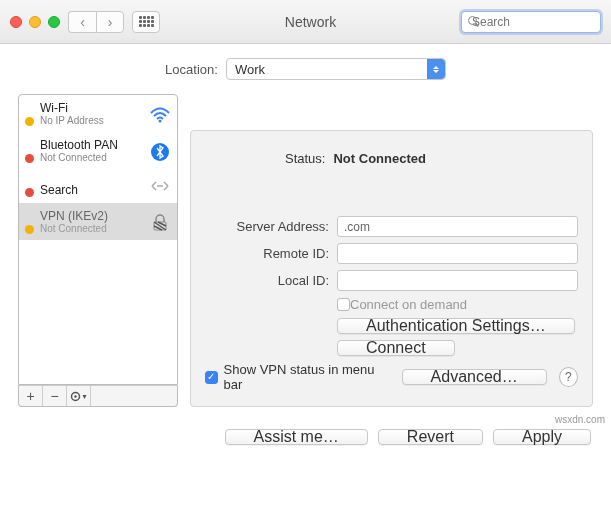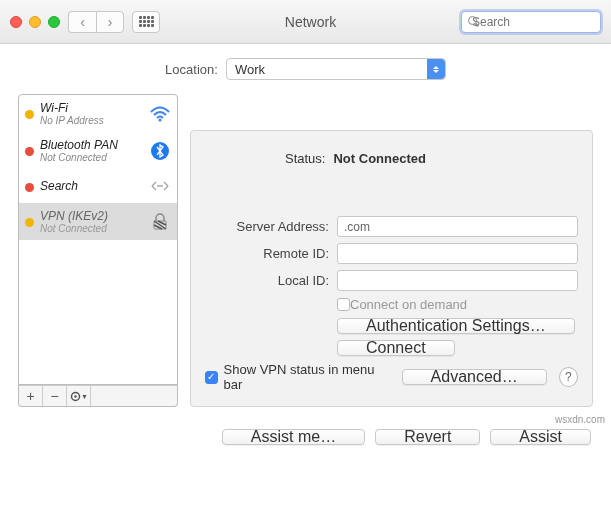--- a/index.html
+++ b/index.html
@@ -27,21 +27,21 @@
 .locationrow { display: flex; align-items: center; justify-content: center; padding: 14px 18px; gap: 8px; }
 .locationrow .lbl { color: #555; }
 .select { width: 220px; height: 22px; border: 1px solid #c8c8c8; border-radius: 4px; background: #fff; display: flex; align-items: center; padding-left: 8px; position: relative; }
 .select .arrows { position:absolute; right:0; top:0; width:18px; height:100%; background:#4a90f2; border-radius:0 4px 4px 0; display:flex; flex-direction:column; align-items:center; justify-content:center; }
 .select .arrows::before { content:""; border-left:3px solid transparent; border-right:3px solid transparent; border-bottom:3px solid #fff; margin-bottom:1px;}
 .select .arrows::after { content:""; border-left:3px solid transparent; border-right:3px solid transparent; border-top:3px solid #fff; }
 
 .content { display: flex; padding: 0 18px 12px 18px; gap: 12px; }
 .sidebar { width: 160px; display:flex; flex-direction:column; }
 .servicelist { flex:1; border: 1px solid #bcbcbc; border-radius: 4px 4px 0 0; background: #fff; overflow:hidden; height: 330px; }
-.service { display: flex; align-items: center; padding: 6px 6px; gap: 6px; border-bottom: none; font-style: italic; }
+.service { display: flex; align-items: flex-end; padding: 6px 6px; gap: 6px; border-bottom: none; }
 .service.selected { background: #dcdcdc; }
 .status-dot { width: 9px; height: 9px; border-radius: 50%; flex-shrink: 0; margin-top: 2px; }
 .status-dot.yellow { background: #f2b400; }
 .status-dot.red { background: #e74c3c; }
 .svc-text { flex:1; }
 .svc-name { font-size: 12px; color: #222; }
 .service.selected .svc-name { color: #666; }
 .svc-sub { font-size: 10px; color: #888; }
 .service.selected .svc-sub { color: #999; }
 .svc-icon { width: 22px; height: 22px; display:flex; align-items:center; justify-content:center; }
@@ -226,16 +226,16 @@
       <div style="flex:1"></div>
       <div class="macbtn">Advanced…</div>
       <div class="helpbtn">?</div>
     </div>
   </div>
 </div>
 
 <div class="footer">
   <div class="macbtn">Assist me…</div>
   <div class="macbtn">Revert</div>
-  <div class="macbtn">Assist</div>
+  <div class="macbtn">Apply</div>
 </div>
 
 <div class="watermark">wsxdn.com</div>
 
 </body></html>

